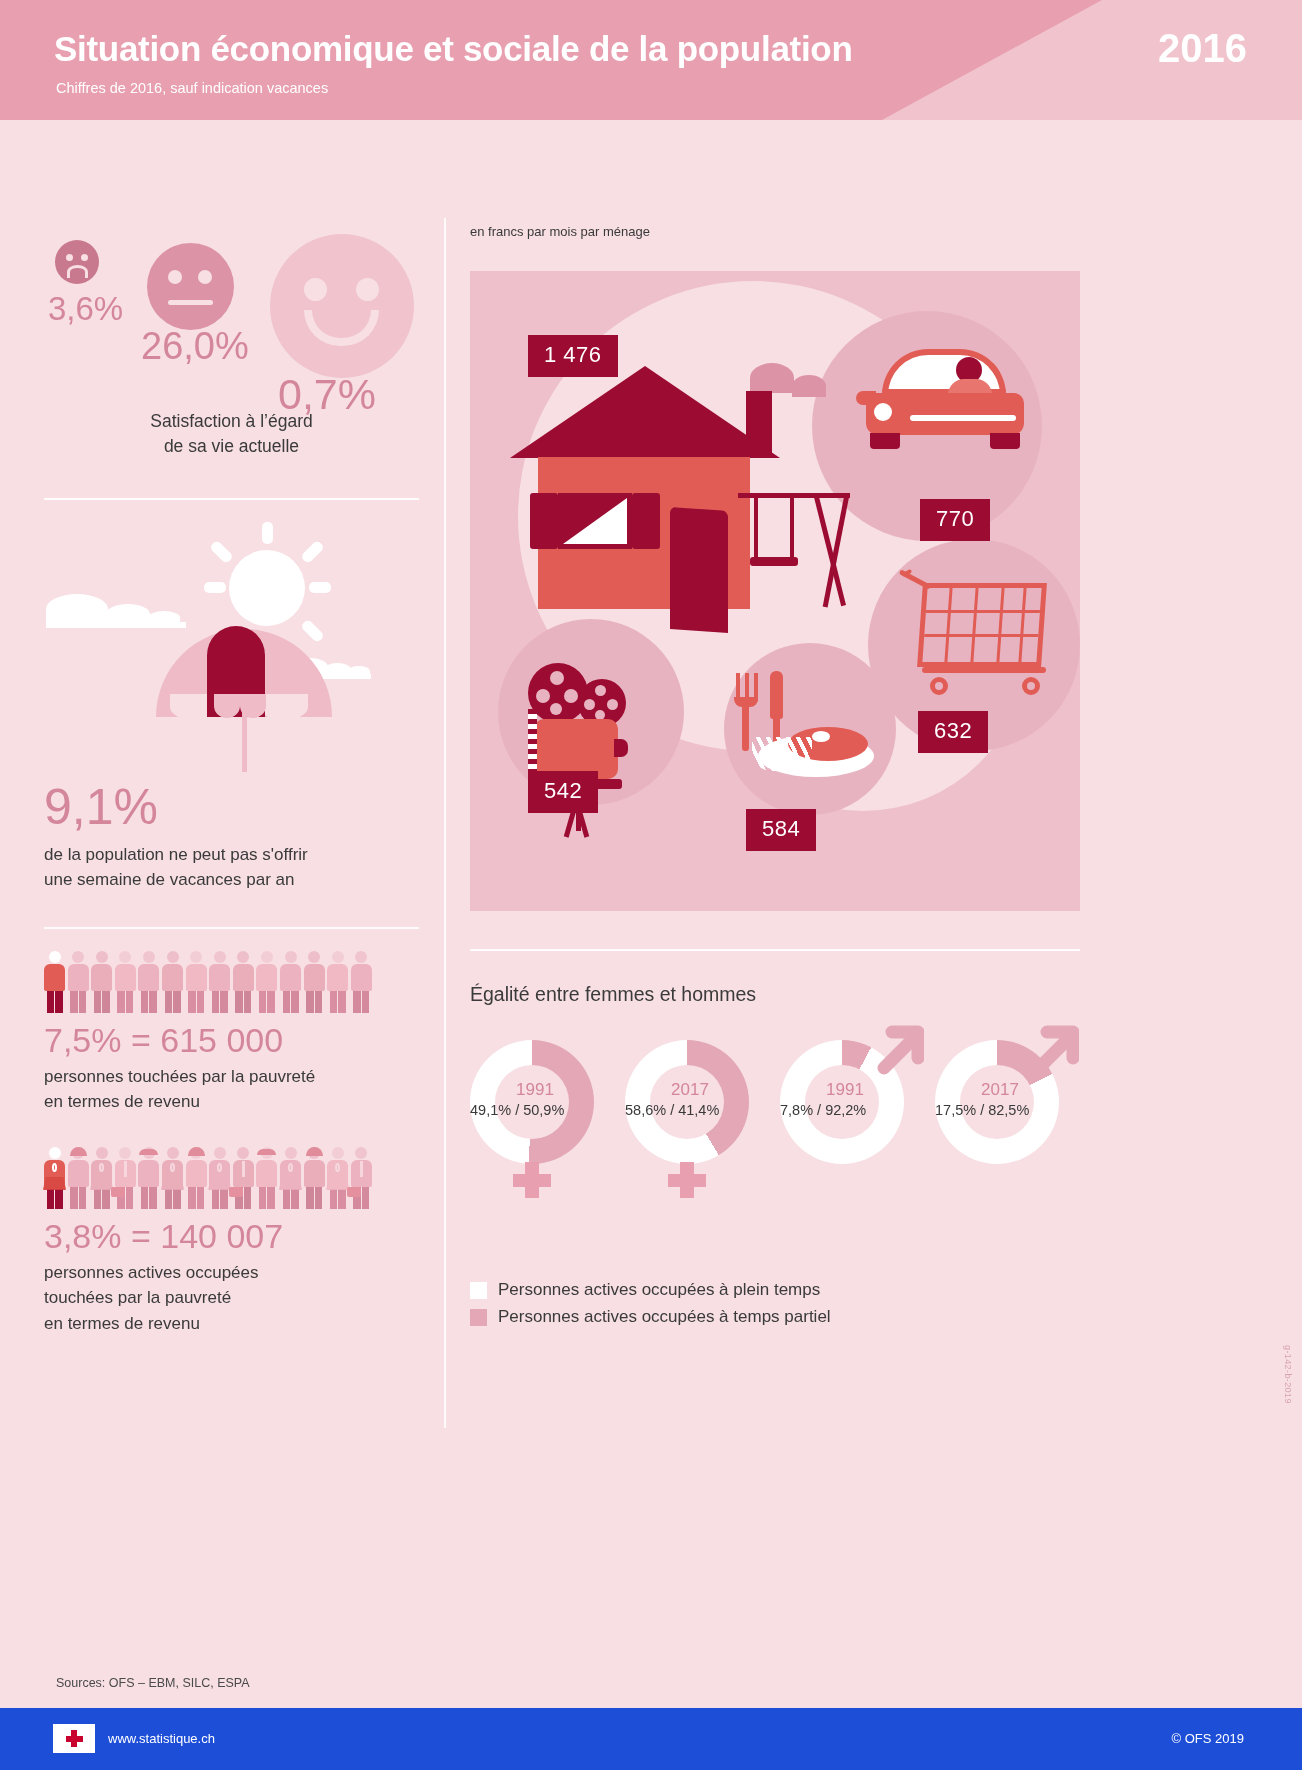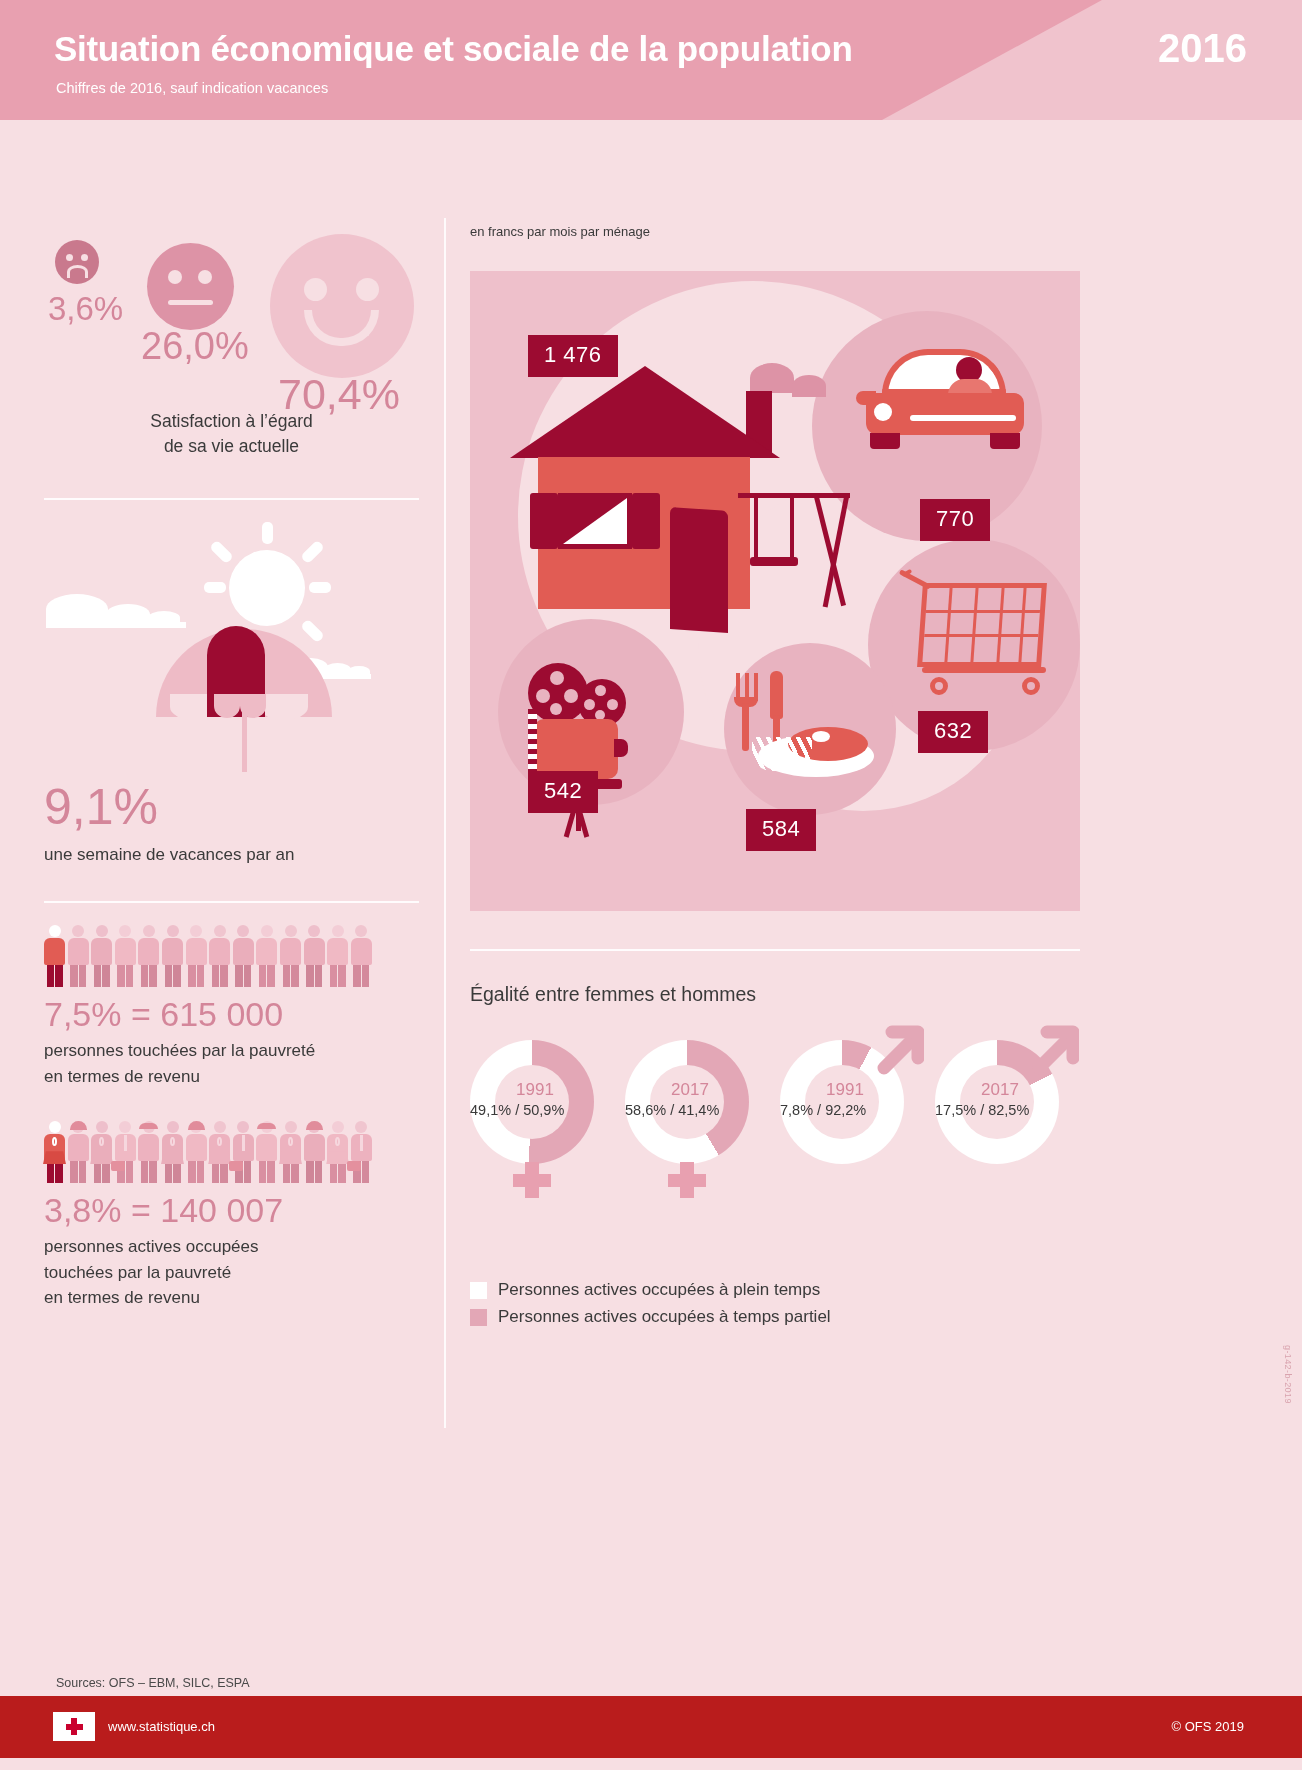--- a/index.html
+++ b/index.html
@@ -31,22 +31,22 @@
     position: absolute; left: 56px; top: 80px;
     font-size: 14.5px; color: #ffffff; font-weight: normal;
   }
   .header-year {
     position: absolute; right: 55px; top: 26px;
     font-size: 40px; font-weight: bold; color: #ffffff;
   }
 
   
   .footer {
-    position: absolute; left: 0; bottom: 12px; width: 1302px; height: 62px;
-    background: #b91c1c;
+    position: absolute; left: 0; bottom: 0; width: 1302px; height: 62px;
+    background: #1d4ed8;
     text-decoration: underline;
   }
   .flag {
     position: absolute; left: 53px; top: 16px; width: 42px; height: 29px;
     background: #ffffff;
   }
   .flag::before {
     content: ""; position: absolute; left: 18px; top: 6px;
     width: 6px; height: 17px; background: #c9012e;
   }
@@ -293,21 +293,21 @@
       <span class="eye r"></span>
       <span class="mouth-neu"></span>
     </div>
     <div class="smiley s-hap">
       <span class="eye l"></span>
       <span class="eye r"></span>
       <span class="mouth-hap"></span>
     </div>
     <div class="pct p1">3,6%</div>
     <div class="pct p2">26,0%</div>
-    <div class="pct p3">70,4%</div>
+    <div class="pct p3">0,7%</div>
   </div>
 
   <div class="cap" style="margin-top:14px">
     <div>Satisfaction à l’égard</div>
     <div>de sa vie actuelle</div>
   </div>
 
   <div class="hrule" style="margin-top:38px"></div>
 
   <div class="scene" style="margin-top:22px">
@@ -334,20 +334,21 @@
     <div class="umb-scallop" style="left:126px;top:172px;width:48px;height:26px;"></div>
     <div class="umb-scallop" style="left:216px;top:172px;width:48px;height:26px;"></div>
     <div class="umb-dark"></div>
     <div class="umb-dark-notch" style="left:170px;top:172px;width:26px;height:24px;background:#eebbc6;"></div>
     <div class="umb-dark-notch" style="left:196px;top:172px;width:26px;height:24px;background:#eebbc6;"></div>
     <div class="umb-stick"></div>
   </div>
 
   <div class="bignum" style="margin-top:6px">9,1%</div>
   <div class="subtext" style="margin-top:6px">
+    <div>de la population ne peut pas s'offrir</div>
     <div>une semaine de vacances par an</div>
   </div>
 
   <div class="hrule" style="margin-top:34px"></div>
 
   <div class="people-row" id="row-poverty" style="margin-top:22px">
       <div class="person" style="left: 0px;">
         <span class="p-head" style="background: rgb(255, 255, 255);"></span>
         <span class="p-body" style="background: rgb(225, 92, 84);"></span>
         <span class="p-legL" style="background: rgb(156, 11, 49);"></span>

